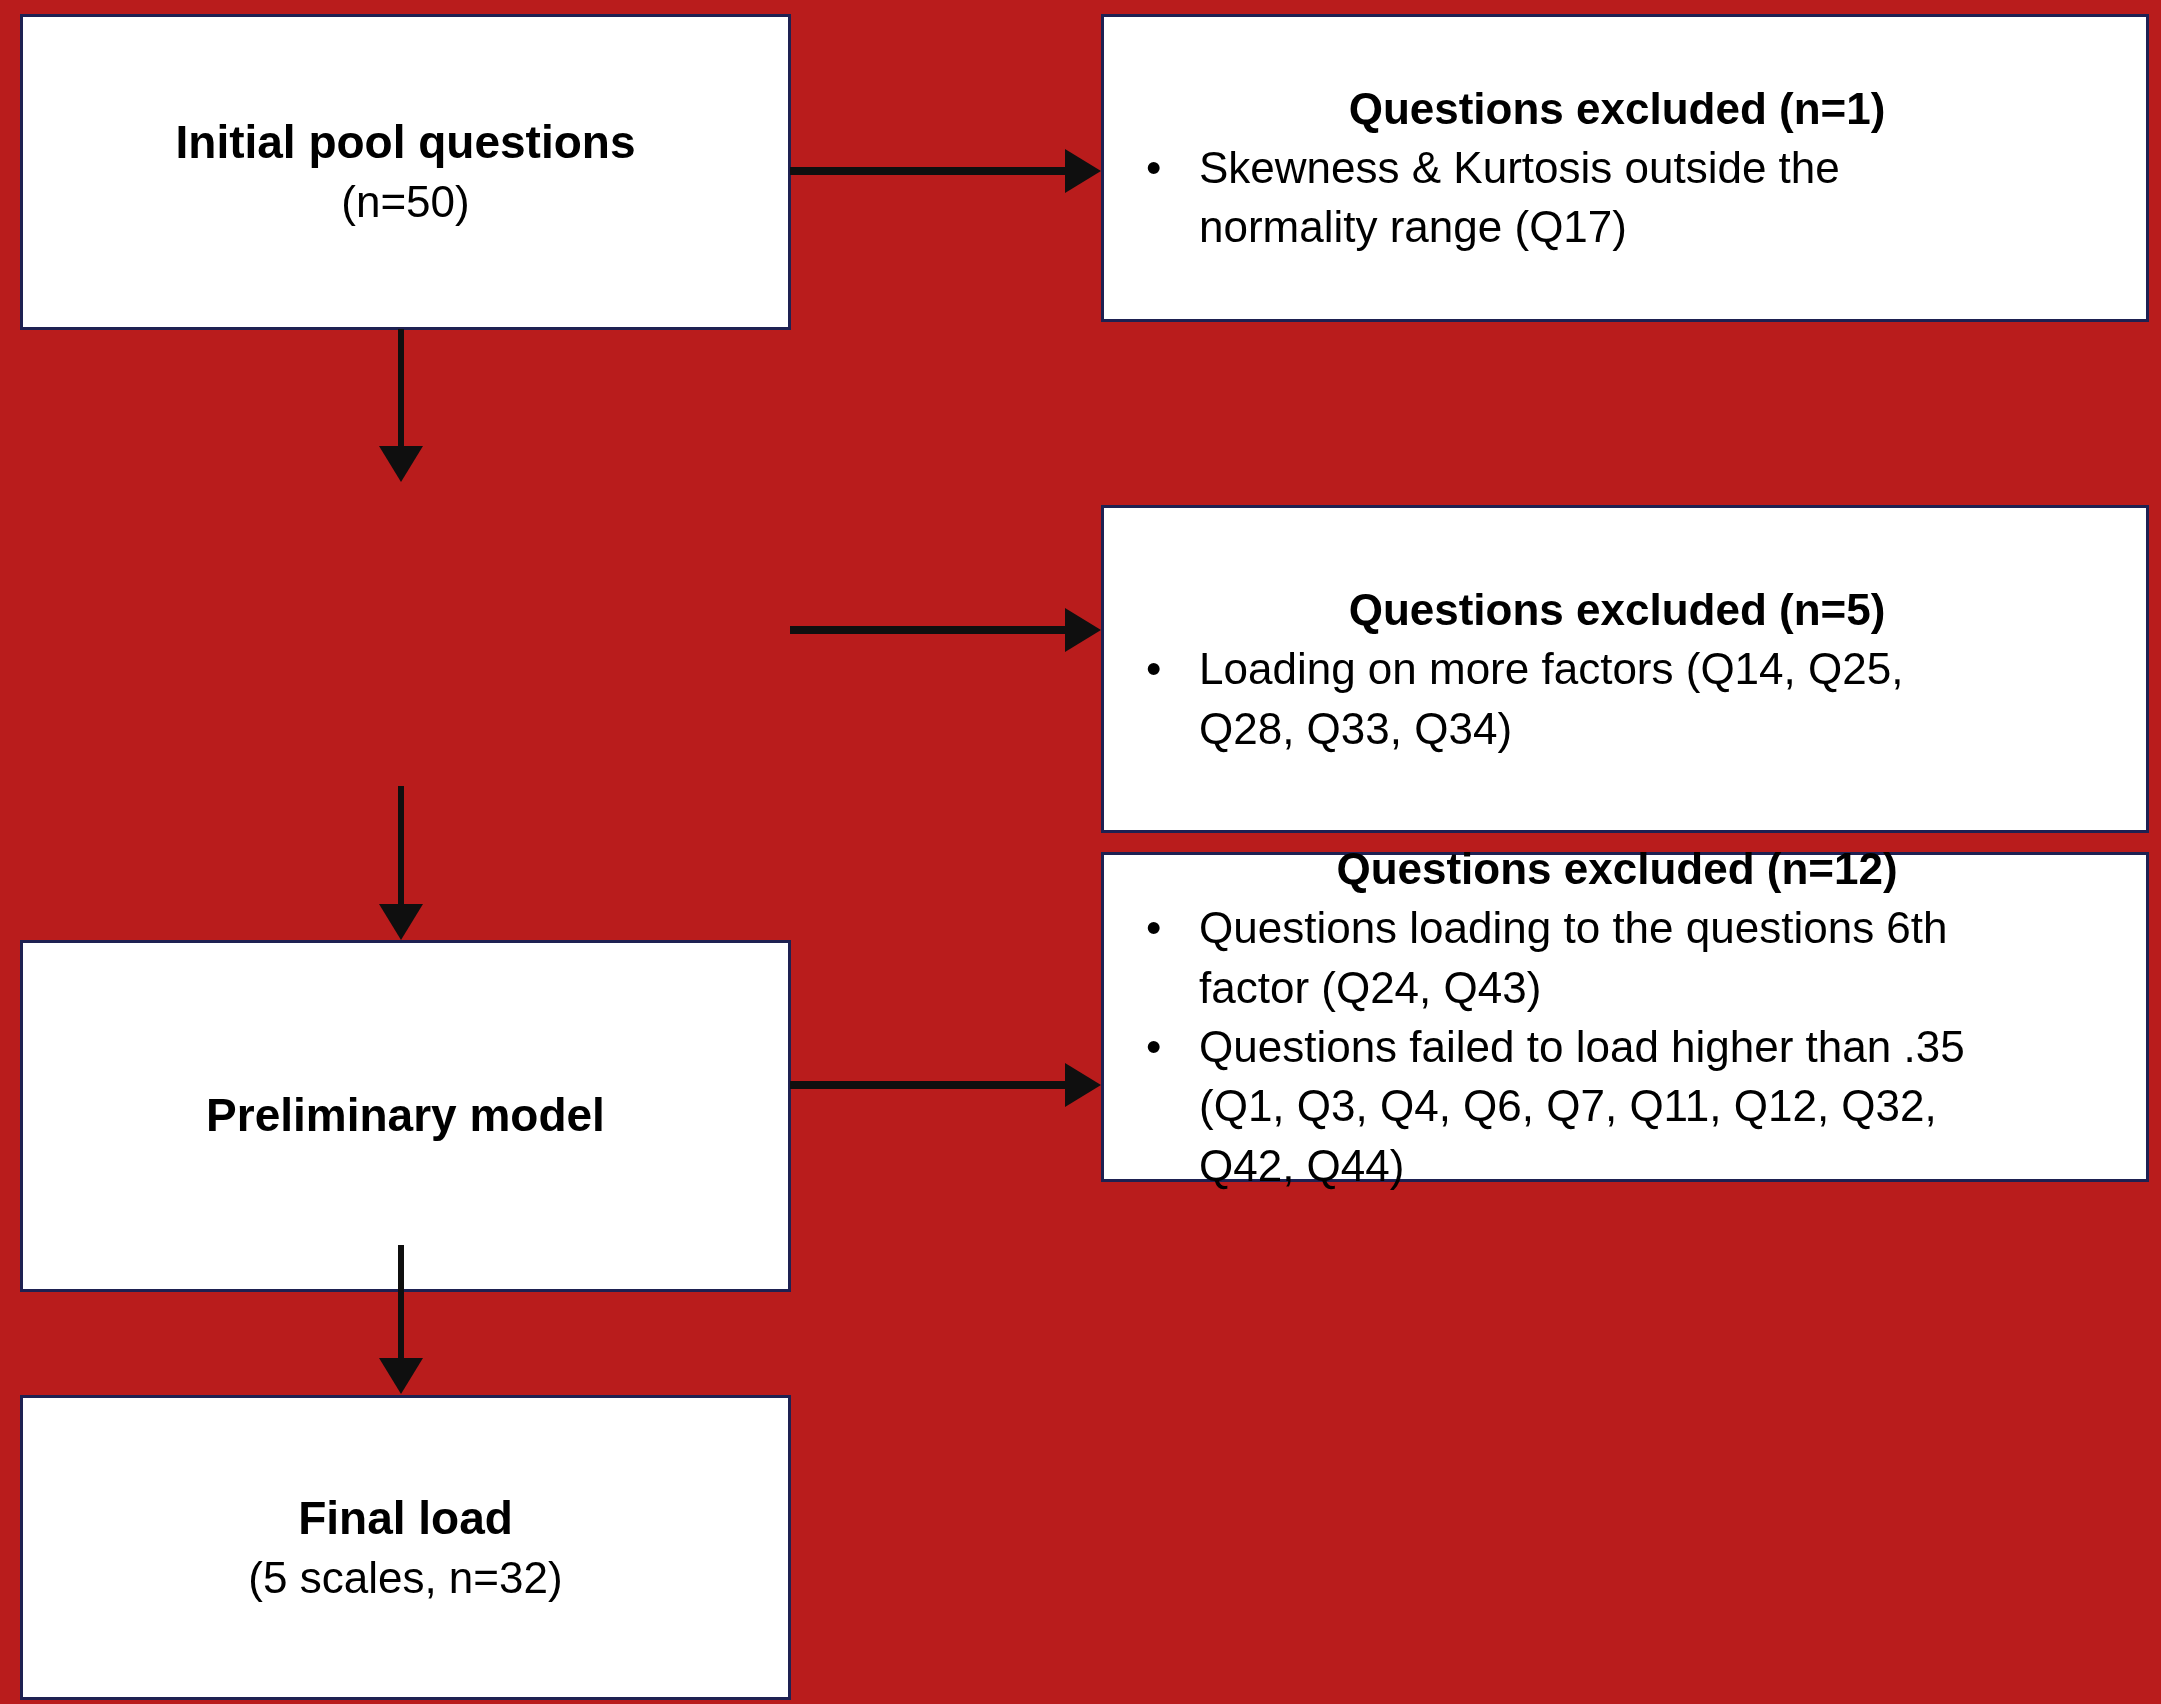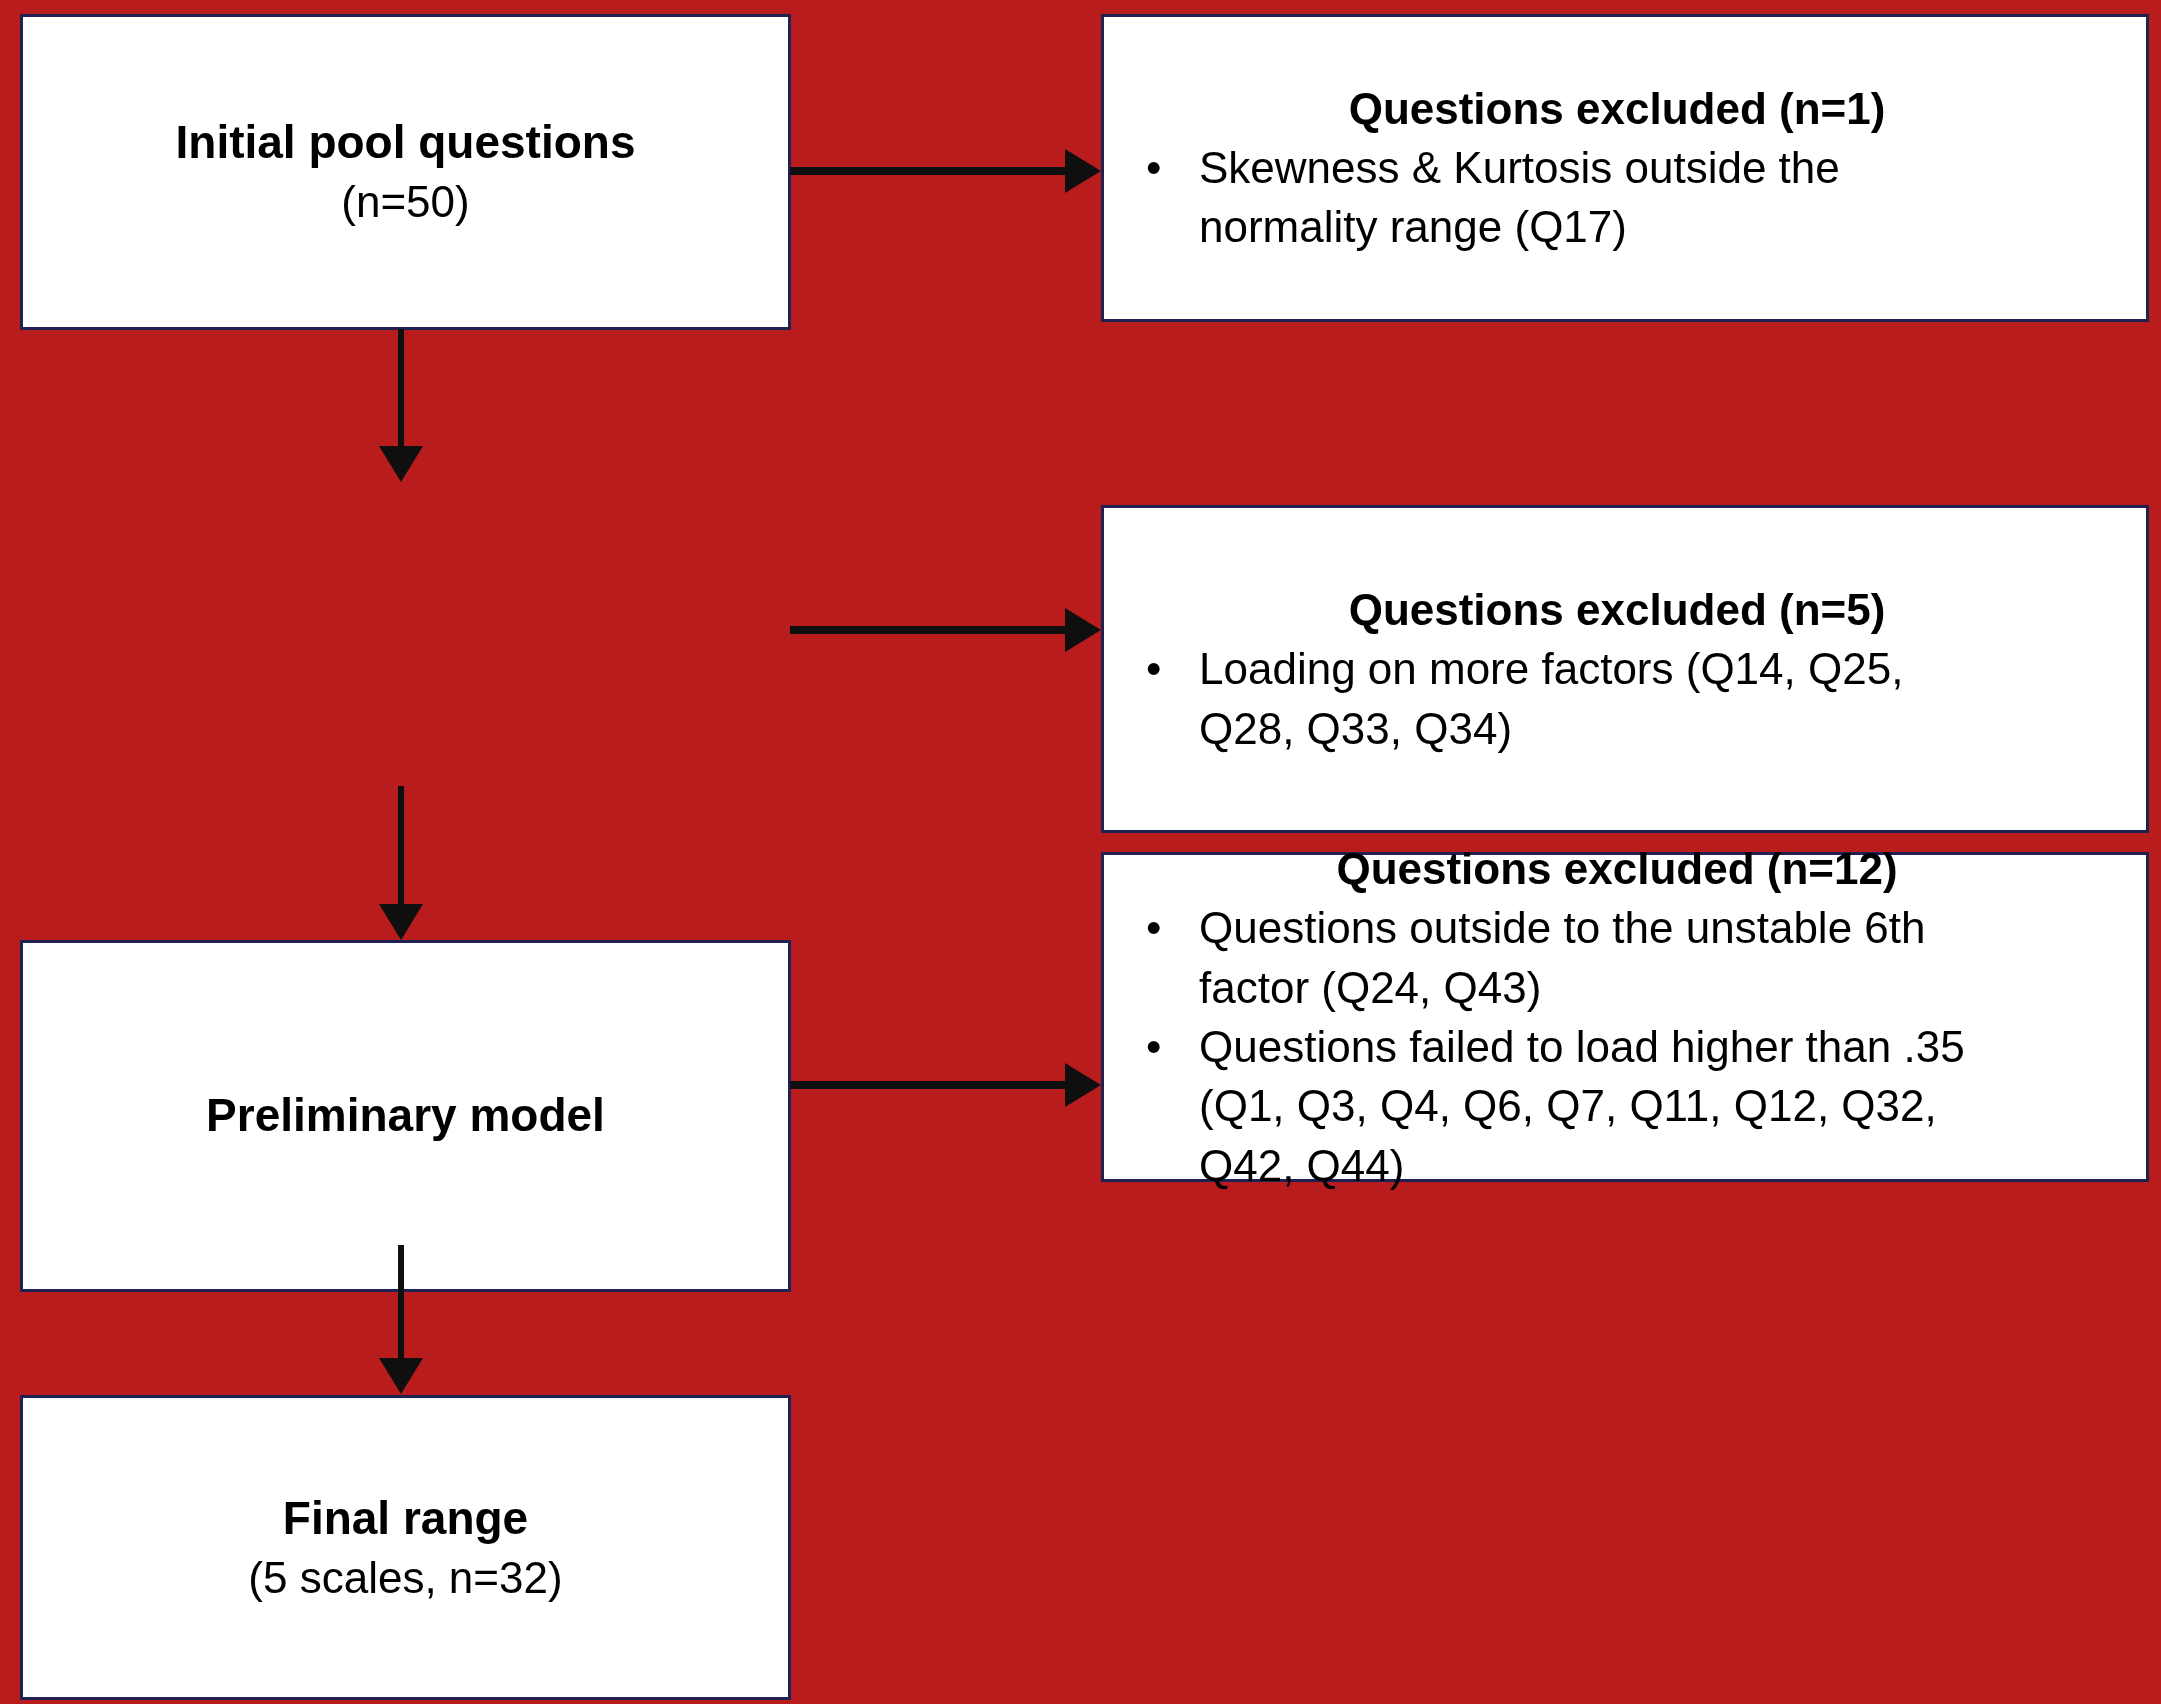--- a/index.html
+++ b/index.html
@@ -132,21 +132,21 @@
     <div class="box-title">Initial pool questions</div>
     <div class="box-sub">(n=50)</div>
   </div>
 
 
   <div class="box lbox" id="lbox-3">
     <div class="box-title">Preliminary model</div>
   </div>
 
   <div class="box lbox" id="lbox-4">
-    <div class="box-title">Final range</div>
+    <div class="box-title">Final load</div>
     <div class="box-sub">(5 scales, n=32)</div>
   </div>
 
   <div class="box rbox" id="rbox-1">
     <div class="box-heading">Questions excluded (n=1)</div>
     <div class="bullet">
       <span class="dot">•</span>
       <span class="btext">Skewness &amp; Kurtosis outside the
 normality range (Q17)</span>
     </div>
@@ -158,21 +158,21 @@
       <span class="dot">•</span>
       <span class="btext">Loading on more factors (Q14, Q25,
 Q28, Q33, Q34)</span>
     </div>
   </div>
 
   <div class="box rbox" id="rbox-3">
     <div class="box-heading">Questions excluded (n=12)</div>
     <div class="bullet">
       <span class="dot">•</span>
-      <span class="btext">Questions outside to the unstable 6th
+      <span class="btext">Questions loading to the questions 6th
 factor (Q24, Q43)</span>
     </div>
     <div class="bullet">
       <span class="dot">•</span>
       <span class="btext">Questions failed to load higher than .35
 (Q1, Q3, Q4, Q6, Q7, Q11, Q12, Q32,
 Q42, Q44)</span>
     </div>
   </div>
 

